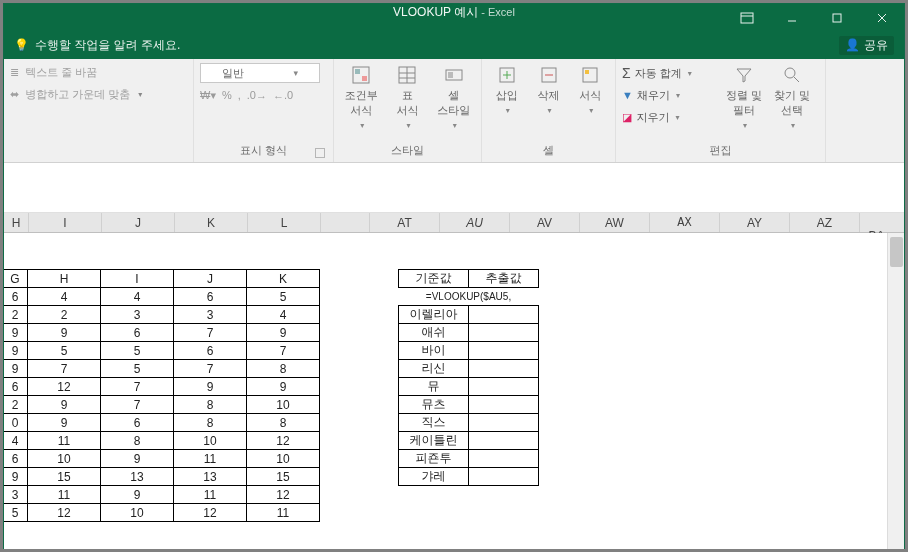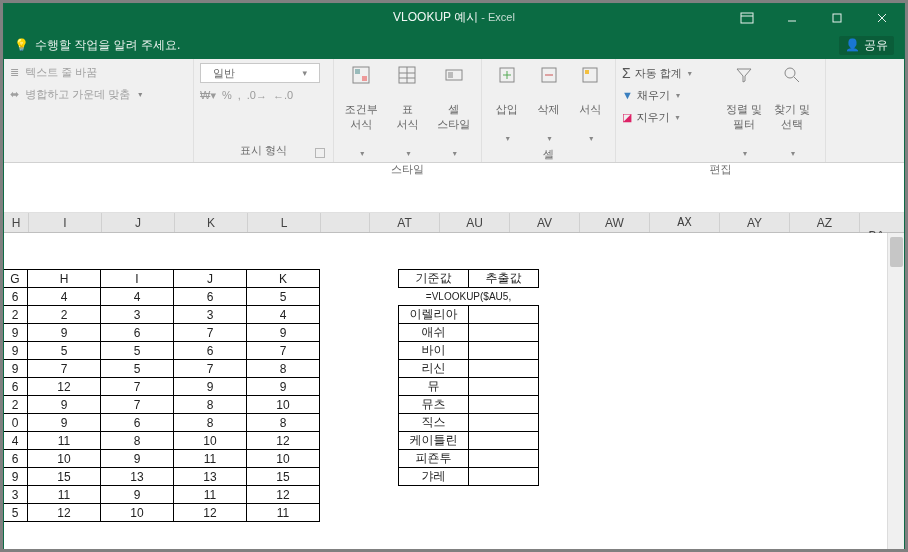--- a/index.html
+++ b/index.html
@@ -1,43 +1,43 @@
 <!DOCTYPE html>
 <html><head>
 <meta charset="utf-8">
 <style>
 * { margin: 0; padding: 0; box-sizing: border-box; font-family: "Segoe UI", "Malgun Gothic", sans-serif; }
 body { width: 908px; height: 552px; background: #808080; overflow: hidden; position: relative; }
 .window { position: absolute; top: 3px; left: 3px; width: 902px; height: 546px; background: #fff; border: 1px solid #0f6b47; }
 
 
-.titlebar { height: 27px; background: #0b6b43; display: flex; align-items: center; color: #fff; font-size: 12px; position: relative; }
+.titlebar { height: 27px; background: #0b6b43; display: flex; align-items: flex-start; color: #fff; font-size: 12px; position: relative; }
 .title-center { position: absolute; left: 50%; transform: translateX(-50%); font-size: 12px; opacity: 0.95; }
 .title-center .sub { font-size: 11px; opacity: 0.8; }
 .win-controls { margin-left: auto; display: flex; }
 .win-btn { width: 45px; height: 27px; display: flex; align-items: center; justify-content: center; color: #fff; font-size: 14px; opacity: 0.9; }
 .win-btn svg { width: 14px; height: 14px; stroke: #fff; fill: none; stroke-width: 1; }
 
 
 .helpbar { height: 28px; background: #0b6b43; display: flex; align-items: center; padding: 0 10px; color: #e6f0eb; font-size: 12px; }
 .helpbar .bulb { margin-right: 6px; }
 .helpbar .share { margin-left: auto; display: flex; align-items: center; gap: 4px; background: #0a5d39; padding: 1px 6px; border-radius: 2px; }
 
 
 .ribbon { height: 104px; background: #f0f0f0; border-bottom: 1px solid #d1d1d1; display: flex; }
 .rgroup { border-right: 1px solid #e0e0e0; display: flex; flex-direction: column; position: relative; padding: 4px 6px 0 6px; }
 .rgroup-body { flex: 1; display: flex; align-items: flex-start; gap: 4px; }
 .rgroup-label { text-align: center; font-size: 11px; color: #6e6e6e; padding: 2px 0 4px 0; position: relative; }
 .rgroup-label .dlaunch { position: absolute; right: 2px; bottom: 4px; width: 10px; height: 10px; border: 1px solid #b6b6b6; }
 .rbtn { color: #7a7a7a; font-size: 11px; line-height: 1.4; }
 .rbtn.disabled { color: #a0a0a0; }
 .col { display: flex; flex-direction: column; gap: 2px; }
-.bigbtn { display: flex; flex-direction: column; align-items: center; justify-content: center; width: 44px; text-align: center; color: #666; font-size: 11px; padding: 2px; gap: 17px; }
+.bigbtn { display: flex; flex-direction: column; align-items: center; justify-content: center; width: 44px; text-align: center; color: #666; font-size: 11px; padding: 2px; gap: 3px; }
 .bigbtn .ricon { width: 20px; height: 20px; }
-.combo { width: 120px; height: 20px; border: 1px solid #c8c8c8; background: #fff; display: flex; align-items: center; padding: 0 12px; font-size: 11px; color: #666; }
+.combo { width: 120px; height: 20px; border: 1px solid #c8c8c8; background: #fff; display: flex; align-items: center; padding: 0 21px; font-size: 11px; color: #666; }
 .combo .dd { margin-left: auto; font-size: 9px; color: #888; }
 .small-row { display: flex; align-items: center; gap: 6px; font-size: 11px; color: #9a9a9a; height: 20px; }
 .ricon svg { width: 100%; height: 100%; }
 .edit-row { display: flex; align-items: center; gap: 4px; font-size: 11px; color: #555; height: 20px; }
 .dd-caret { font-size: 8px; color: #888; margin-left: 2px; }
 
 
 .gap { height: 50px; background: #fff; border-bottom: 1px solid #e0e0e0; }
 
 
@@ -260,21 +260,21 @@
   <div class="gap"></div>
 
   <div class="colheads" id="colheads">
       <div class="ch" style="width: 25px;">H</div>
       <div class="ch" style="width: 73px;">I</div>
       <div class="ch" style="width: 73px;">J</div>
       <div class="ch" style="width: 73px;">K</div>
       <div class="ch" style="width: 73px;">L</div>
       <div class="ch" style="width: 49px;"></div>
       <div class="ch" style="width: 70px;">AT</div>
-      <div class="ch" style="width: 70px;">AU</div>
+      <div class="ch" style="width: 70px; font-style: italic;">AU</div>
       <div class="ch" style="width: 70px;">AV</div>
       <div class="ch" style="width: 70px;">AW</div>
       <div class="ch" style="width: 70px; font-family: Liberation Mono, monospace;">AX</div>
       <div class="ch" style="width: 70px;">AY</div>
       <div class="ch" style="width: 70px;">AZ</div>
       <div class="ch" style="width: 34px; margin-top: 23px;">BA</div>
     </div>
 
   <div class="gridbody">
     <table class="datatable t1" id="lefttable">

